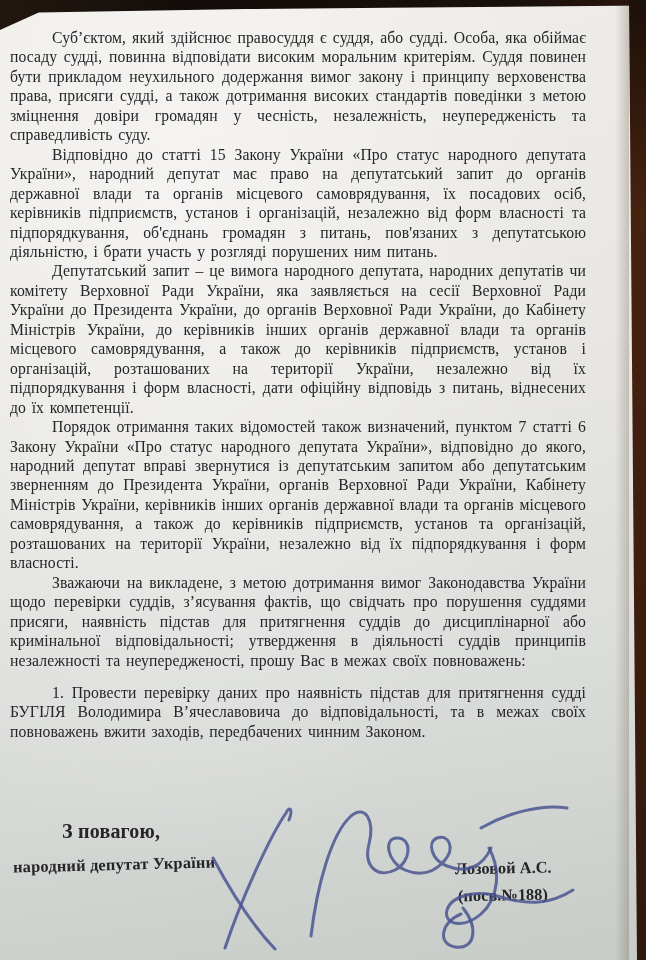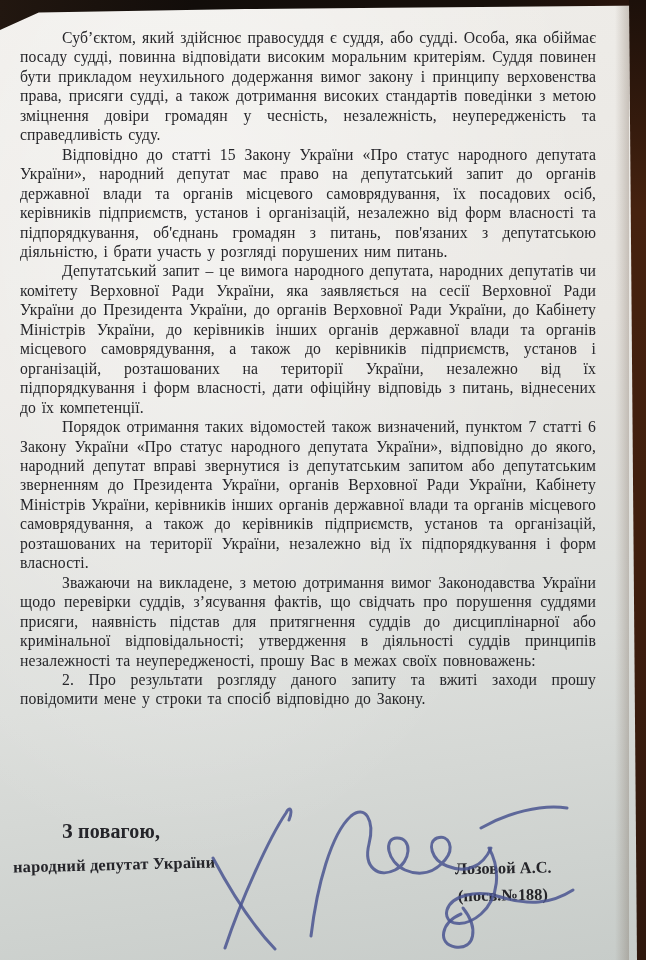--- a/index.html
+++ b/index.html
@@ -23,21 +23,21 @@
   .edge-right{
     position:absolute;top:0;right:0;width:20px;height:100%;z-index:5;
     background:linear-gradient(to bottom,#1c100a,#46220f 22%,#3f1e0e 60%,#2f180d 100%);
     clip-path:polygon(15% 0,100% 0,100% 100%,55% 100%);
   }
   .paper-shade{
     position:absolute;top:0;right:17px;width:14px;height:100%;z-index:4;
     background:linear-gradient(to right,rgba(90,60,40,0) 0%,rgba(70,45,25,0.22) 100%);
   }
   .letter-body{
-    position:absolute;left:20px;top:28px;width:576px;z-index:2;
+    position:absolute;left:10px;top:28px;width:576px;z-index:2;
     color:#26262a;
     font-size:15.7px;line-height:19.45px;
     text-align:justify;word-spacing:1.6px;letter-spacing:0.1px;
   }
   .para{margin:0;text-indent:42px;}
   .para.item-first{margin-top:13px;}
   .closing-salutation{
     position:absolute;left:62px;top:820px;z-index:2;
     font-weight:bold;font-size:20px;color:#25252a;letter-spacing:0.2px;
   }
@@ -67,21 +67,21 @@
 <body>
 
 <div class="photo">
 
   <div class="letter-body">
     <p class="para">Суб’єктом, який здійснює правосуддя є суддя, або судді. Особа, яка обіймає посаду судді, повинна відповідати високим моральним критеріям. Суддя повинен бути прикладом неухильного додержання вимог закону і принципу верховенства права, присяги судді, а також дотримання високих стандартів поведінки з метою зміцнення довіри громадян у чесність, незалежність, неупередженість та справедливість суду.</p>
     <p class="para">Відповідно до статті 15 Закону України «Про статус народного депутата України», народний депутат має право на депутатський запит до органів державної влади та органів місцевого самоврядування, їх посадових осіб, керівників підприємств, установ і організацій, незалежно від форм власності та підпорядкування, об'єднань громадян з питань, пов'язаних з депутатською діяльністю, і брати участь у розгляді порушених ним питань.</p>
     <p class="para">Депутатський запит – це вимога народного депутата, народних депутатів чи комітету Верховної Ради України, яка заявляється на сесії Верховної Ради України до Президента України, до органів Верховної Ради України, до Кабінету Міністрів України, до керівників інших органів державної влади та органів місцевого самоврядування, а також до керівників підприємств, установ і організацій, розташованих на території України, незалежно від їх підпорядкування і форм власності, дати офіційну відповідь з питань, віднесених до їх компетенції.</p>
     <p class="para">Порядок отримання таких відомостей також визначений, пунктом 7 статті 6 Закону України «Про статус народного депутата України», відповідно до якого, народний депутат вправі звернутися із депутатським запитом або депутатським зверненням до Президента України, органів Верховної Ради України, Кабінету Міністрів України, керівників інших органів державної влади та органів місцевого самоврядування, а також до керівників підприємств, установ та організацій, розташованих на території України, незалежно від їх підпорядкування і форм власності.</p>
     <p class="para">Зважаючи на викладене, з метою дотримання вимог Законодавства України щодо перевірки суддів, з’ясування фактів, що свідчать про порушення суддями присяги, наявність підстав для притягнення суддів до дисциплінарної або кримінальної відповідальності; утвердження в діяльності суддів принципів незалежності та неупередженості, прошу Вас в межах своїх повноважень:</p>
-    <p class="para">2. Про результати розгляду даного запиту та вжиті заходи прошу повідомити мене у строки та спосіб відповідно до Закону.</p>
+    <p class="para item-first">1. Провести перевірку даних про наявність підстав для притягнення судді БУГІЛЯ Володимира В’ячеславовича до відповідальності, та в межах своїх повноважень вжити заходів, передбачених чинним Законом.</p>
   </div>
 
   <div class="closing-salutation">З повагою,</div>
   <div class="closing-role">народний депутат України</div>
 
   <svg class="signature-svg" width="400" height="170" viewBox="0 0 400 170" aria-hidden="true">
     <g stroke="#4a5590" stroke-width="3">
       <path d="M 42 162 C 58 114, 86 52, 103 27 C 107 19, 110 24, 106 34"></path>
       <path d="M 30 72 C 46 102, 68 138, 92 163"></path>
       <path d="M 128 150 C 134 100, 148 48, 168 30 C 182 18, 192 34, 186 58 C 180 82, 196 92, 212 84 C 228 76, 230 52, 214 52 C 200 52, 204 76, 222 84 C 238 91, 252 86, 262 74 C 272 62, 266 48, 254 52 C 244 56, 248 74, 264 80 C 284 88, 300 80, 308 62"></path>

